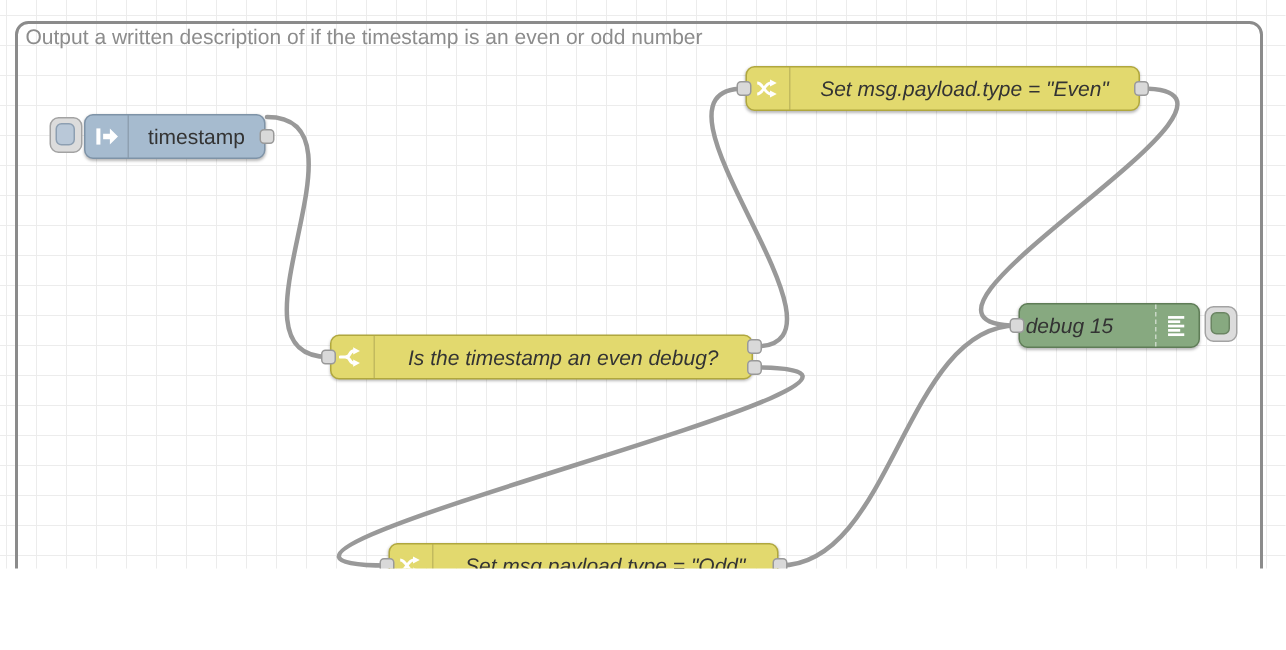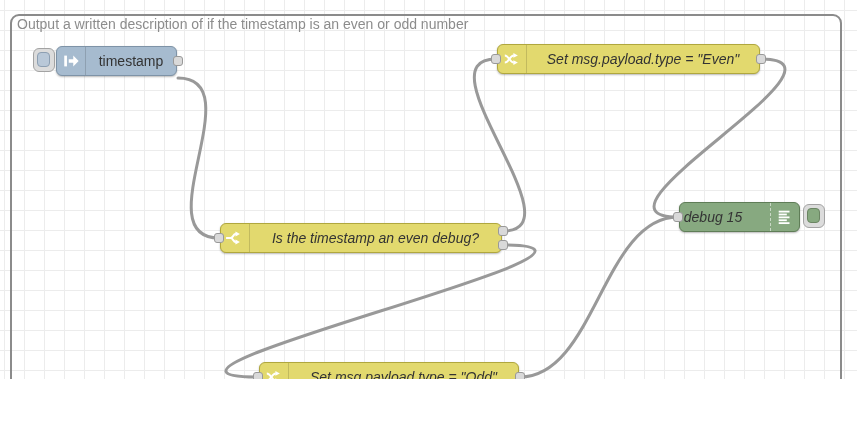--- a/index.html
+++ b/index.html
@@ -78,21 +78,21 @@
   .node-button.left{left:-24px;}
   .node-button.right{right:-26px;}
   .button-face{
     position:absolute;left:3px;top:3px;width:13px;height:15px;box-sizing:border-box;
     border-radius:4px;border:1px solid;
   }
   .button-face.inject-face{background:#b9c8d8;border-color:#8d9fb2;}
   .button-face.debug-face{background:var(--debug-node,#87a980);border-color:#6b8563;}
 
   
-  #node-inject{left:56px;top:46px;width:119px;}
+  #node-inject{left:56px;top:76px;width:119px;}
   #node-switch{left:220px;top:223px;width:280px;}
   #node-change-even{left:497px;top:44px;width:261px;}
   #node-change-odd{left:259px;top:362px;width:258px;}
   #node-debug{left:679px;top:202px;width:119px;}
 </style>
 </head>
 <body>
 
 <div id="canvas">
 

